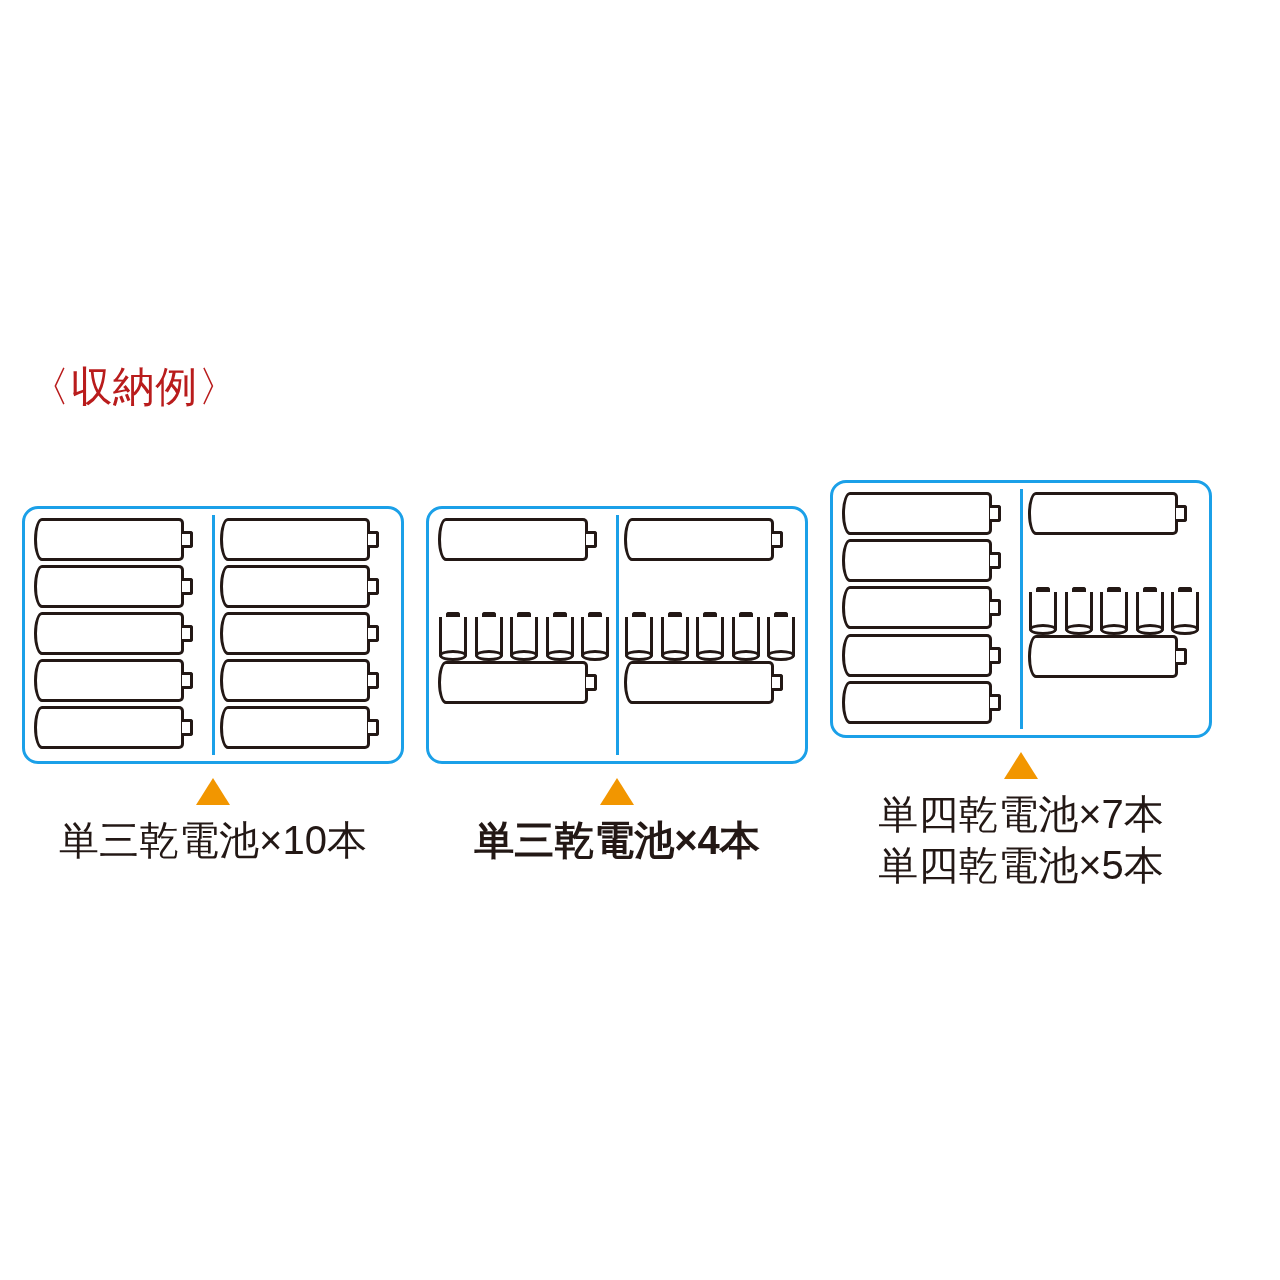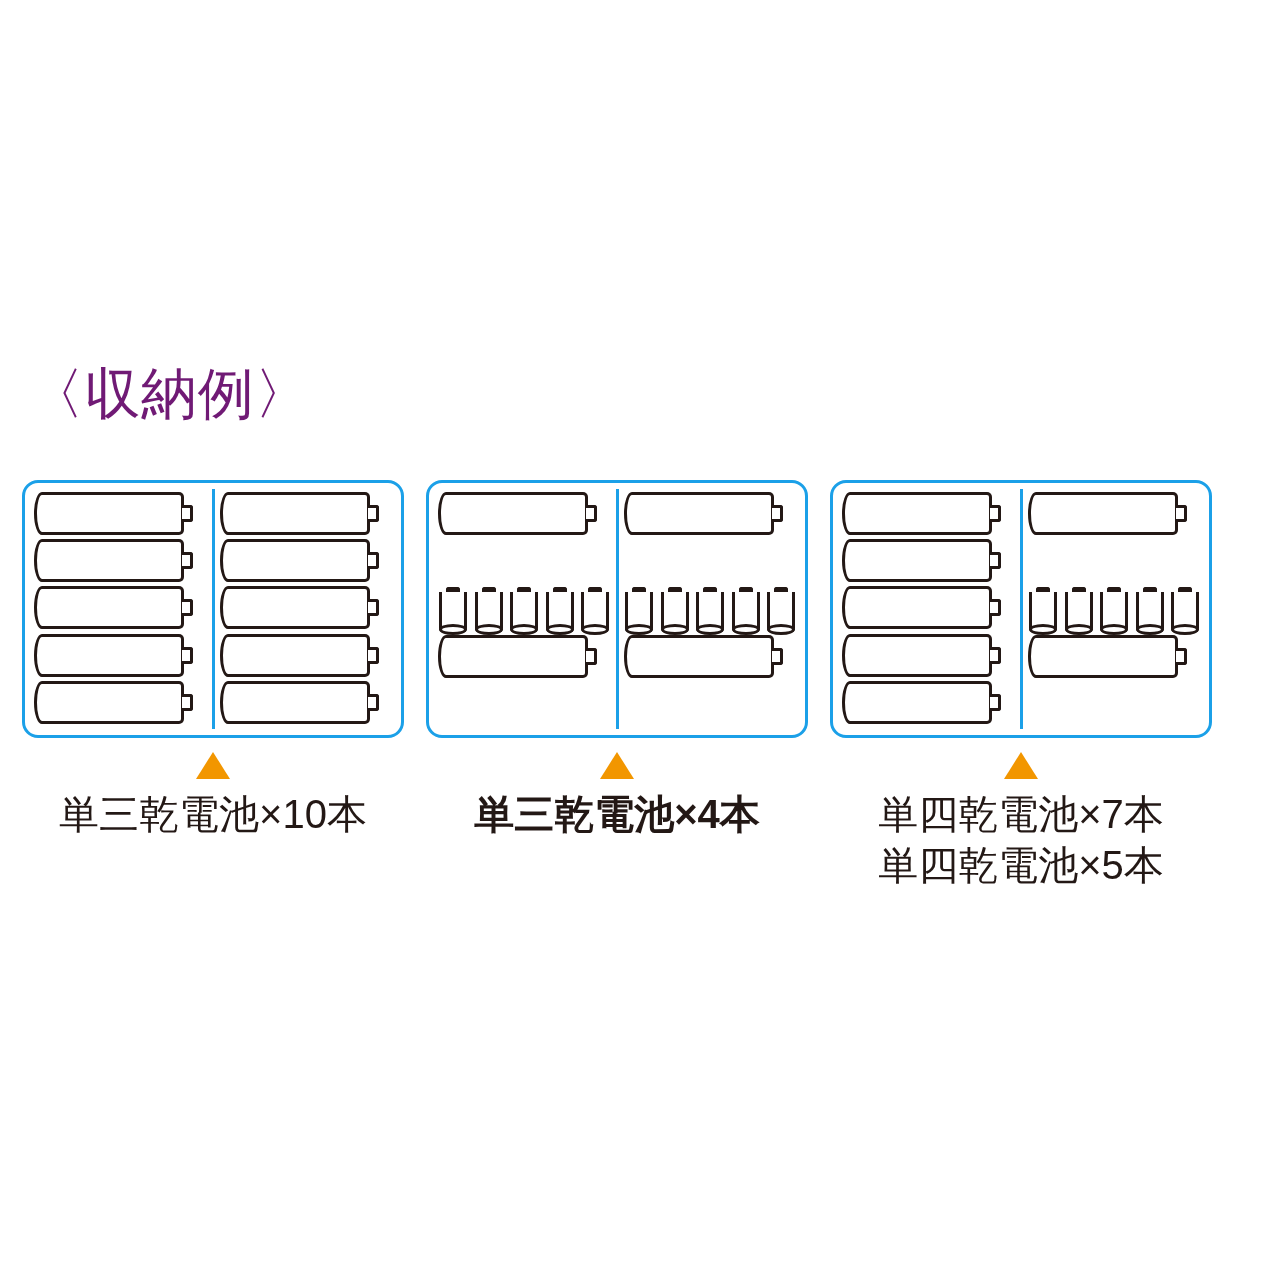--- a/index.html
+++ b/index.html
@@ -9,35 +9,36 @@
     font-family:"Liberation Sans","DejaVu Sans",sans-serif;
     color:#231815;
     overflow:hidden;
     position:relative;
   }
 
   
   .title{
     position:absolute;
     left:28px; top:366px;
-    font-size:56px;
+    font-size:42px;
     font-weight:400;
     letter-spacing:0.01em;
-    color:#701a75;
+    color:#b91c1c;
     white-space:nowrap;
     line-height:1;
   }
 
   
   .examples{
     position:absolute;
     left:0; top:480px;
     width:1152px;
     display:flex;
     justify-content:flex-start;
+    align-items:center;
   }
   .example{
     width:420px;
     display:flex;
     flex-direction:column;
     align-items:center;
   }
   .example:nth-child(1){margin-left:22px;}
   .example:nth-child(2){margin-left:22px;font-weight:bold;}
   .example:nth-child(3){margin-left:22px;}

